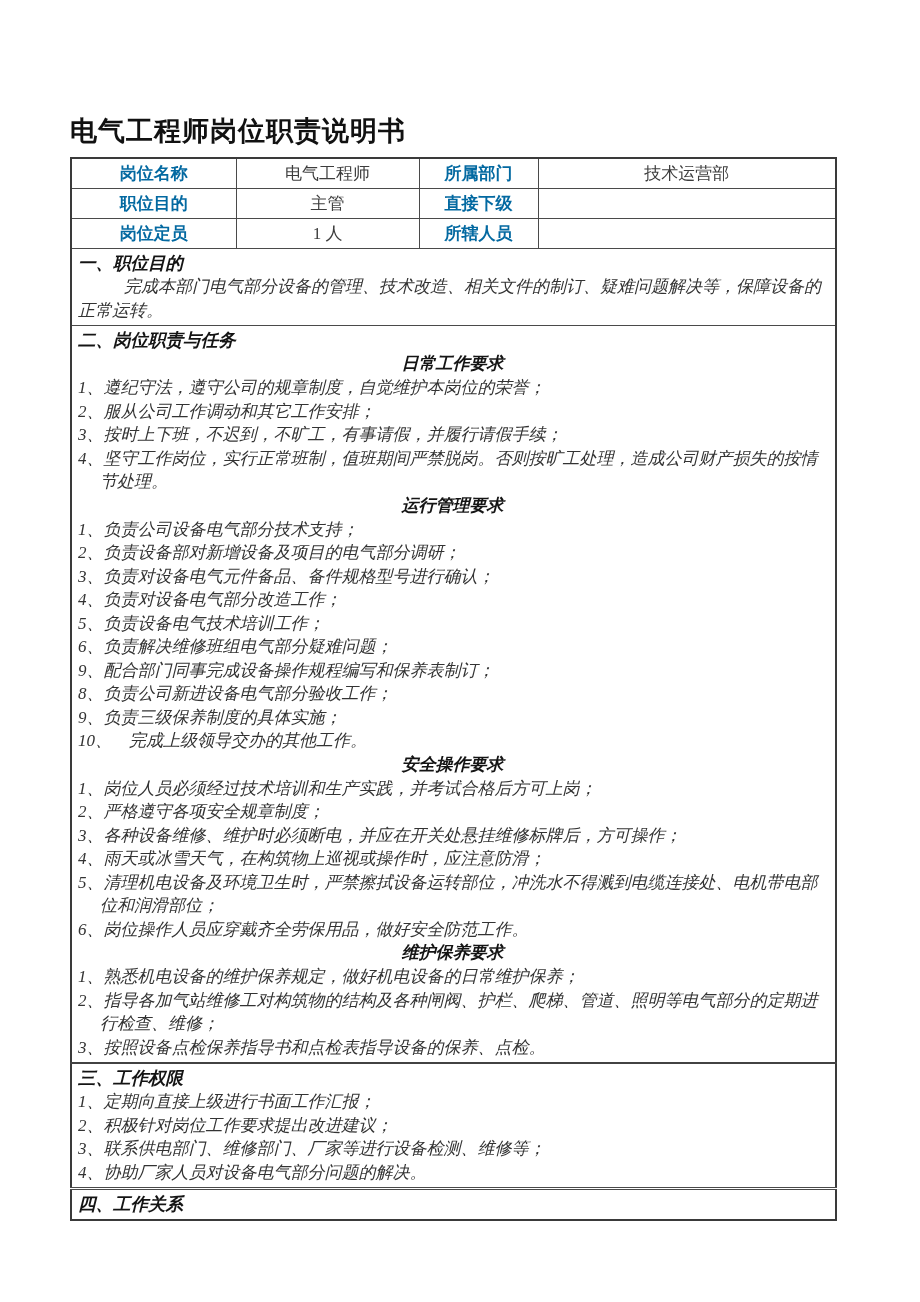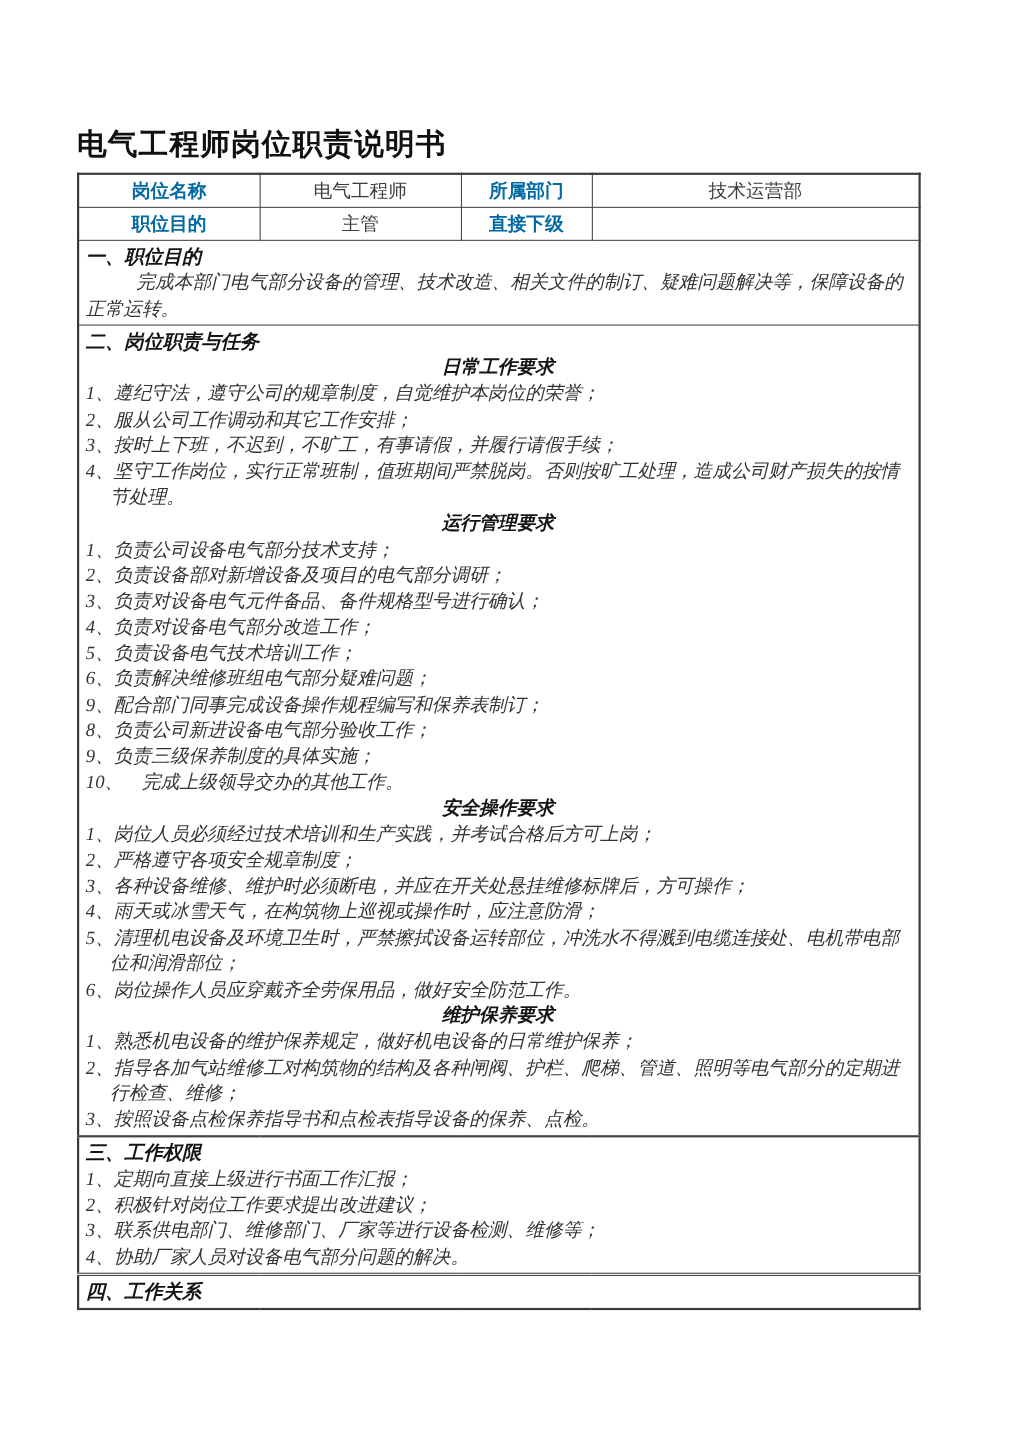--- a/index.html
+++ b/index.html
@@ -60,20 +60,26 @@
       <tr class="info-row">
         <td class="info-label">岗位名称</td>
         <td class="info-value">电气工程师</td>
         <td class="info-label">所属部门</td>
         <td class="info-value">技术运营部</td>
       </tr>
       <tr class="info-row">
         <td class="info-label">职位目的</td>
         <td class="info-value">主管</td>
         <td class="info-label">直接下级</td>
+        <td class="info-value"></td>
+      </tr>
+      <tr class="info-row">
+        <td class="info-label">岗位定员</td>
+        <td class="info-value">1 人</td>
+        <td class="info-label">所辖人员</td>
         <td class="info-value"></td>
       </tr>
     </tbody>
     <tbody>
       <tr class="section-row">
         <td colspan="4">
           <div class="sec-heading">一、职位目的</div>
           <div>
 
               <div class="b-para">完成本部门电气部分设备的管理、技术改造、相关文件的制订、疑难问题解决等，保障设备的正常运转。</div>

